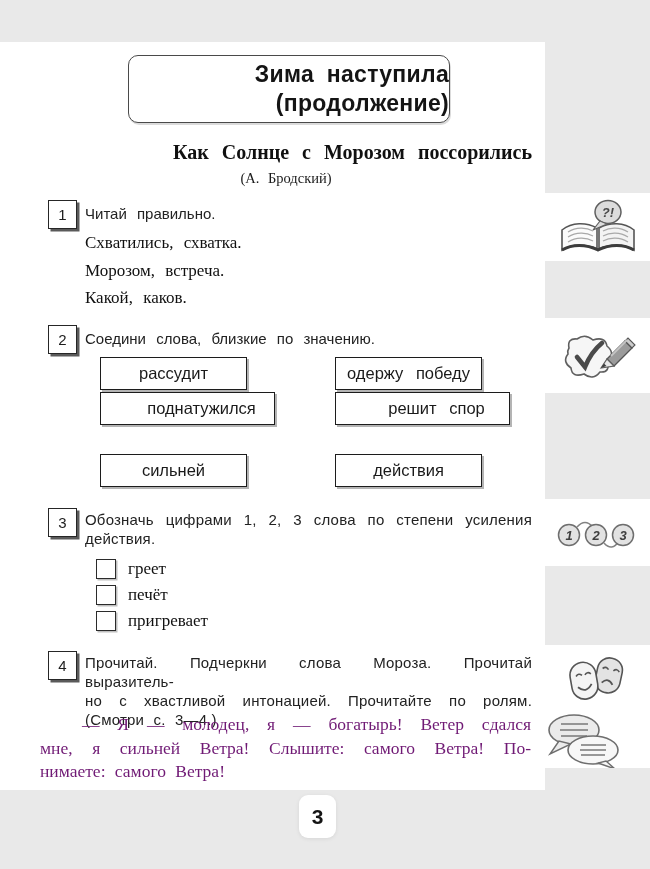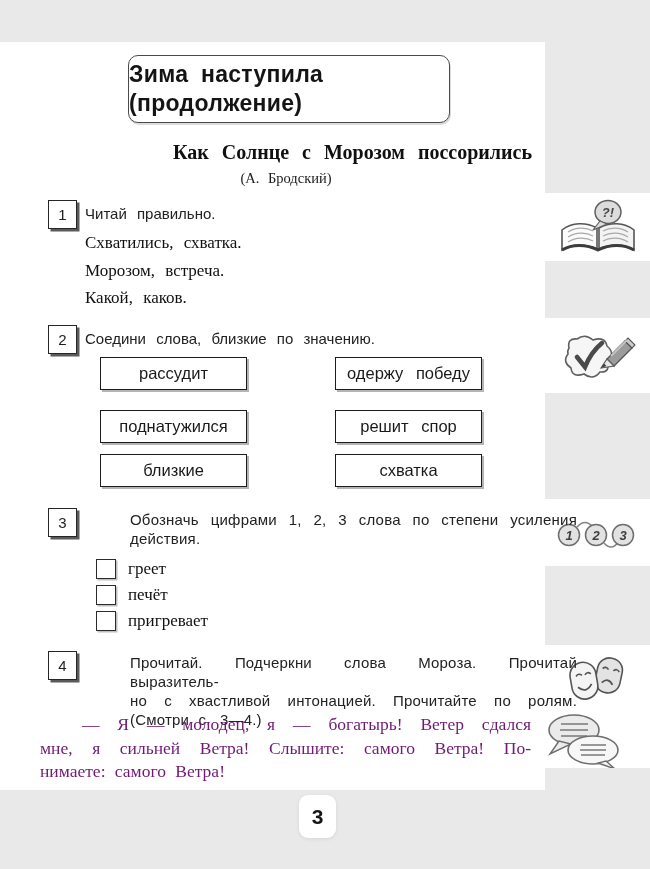--- a/index.html
+++ b/index.html
@@ -16,21 +16,21 @@
   .side-cell{width:105px;position:relative;}
   .side-gray{background:#e9e9e9;}
   .side-white{background:#ffffff;}
   .side-icon{position:absolute;}
 
   
   #title-box{
     position:absolute;left:128px;top:55px;width:320px;height:66px;
     border:1.6px solid #4a4a4a;border-radius:10px;background:#fff;
     box-shadow:1px 2px 0 rgba(0,0,0,0.14);
-    display:flex;flex-direction:column;justify-content:center;align-items:flex-start;
+    display:flex;flex-direction:column;justify-content:center;align-items:flex-end;
   }
   #title-box .t-line{
     font-weight:bold;font-size:23px;line-height:29px;letter-spacing:0.3px;word-spacing:6px;color:#141414;
   }
 
   
   #heading{
     position:absolute;left:40px;top:141px;width:492px;text-align:right;
     font-family:"Liberation Serif",serif;font-weight:bold;font-size:20px;word-spacing:8px;color:#101010;
   }
@@ -41,42 +41,42 @@
 
   
   .task-num{
     position:absolute;left:48px;width:27px;height:27px;background:#fff;
     border:1.6px solid #262626;box-shadow:2.5px 2.5px 0 #5a5a5a;
     display:flex;align-items:center;justify-content:center;
     font-size:15px;color:#1d1d1d;
   }
   .instr{
     position:absolute;left:85px;width:447px;
-    font-size:15px;line-height:19px;letter-spacing:0.2px;word-spacing:5px;color:#222;margin-left:45px;
+    font-size:15px;line-height:19px;letter-spacing:0.2px;word-spacing:5px;color:#222;
   }
   .instr .jline{text-align:justify;text-align-last:justify;}
   .instr .lline{text-align:left;}
   .single-instr{position:absolute;left:85px;font-size:15px;word-spacing:6px;color:#222;}
 
   
   #words{
     position:absolute;left:85px;top:229px;
     font-family:"Liberation Serif",serif;font-size:17px;line-height:27.5px;word-spacing:6px;color:#101010;
   }
 
   
   .wordbox{
     position:absolute;height:31px;background:#fff;
     border:1.3px solid #1c1c1c;box-shadow:2px 2px 0 #b4b4b4;
     display:flex;align-items:center;justify-content:center;
     font-size:16.5px;word-spacing:8px;color:#1a1a1a;
   }
   .col-left{left:100px;width:145px;}
   .col-right{left:335px;width:145px;}
-  .row-0{top:357px;}.row-1{top:410px;}.row-2{top:454px;}
+  .row-0{top:357px;}.row-1{top:392px;padding-left:28px;}.row-2{top:454px;}
 
   
   .check-row{position:absolute;left:96px;height:22px;display:flex;align-items:flex-start;}
   .checkbox{
     width:18px;height:18px;background:#fff;border:1.5px solid #2b2b2b;
     box-shadow:1.5px 1.5px 0 rgba(0,0,0,0.25);flex:0 0 auto;
   }
   .check-label{
     margin-left:12px;font-family:"Liberation Serif",serif;font-size:17px;color:#101010;
   }
@@ -192,24 +192,24 @@
     <div>Схватились, схватка.</div>
     <div>Морозом, встреча.</div>
     <div>Какой, каков.</div>
   </div>
 
   <div class="task-num" style="top:325px">2</div>
   <div class="single-instr" style="top:330px">Соедини слова, близкие по значению.</div>
 
   <div class="wordbox col-left row-0">рассудит</div>
   <div class="wordbox col-left row-1">поднатужился</div>
-  <div class="wordbox col-left row-2">близкие</div>
+  <div class="wordbox col-left row-2">сильней</div>
   <div class="wordbox col-right row-0">одержу победу</div>
   <div class="wordbox col-right row-1">решит спор</div>
-  <div class="wordbox col-right row-2">схватка</div>
+  <div class="wordbox col-right row-2">действия</div>
 
   <div class="task-num" style="top:508px">3</div>
   <div class="instr" style="top:510px">
     <div class="jline">Обозначь цифрами 1, 2, 3 слова по степени усиления</div>
     <div class="lline">действия.</div>
   </div>
 
   <div class="check-row" style="top:559px">
     <div class="checkbox"></div>
     <div class="check-label">греет</div>

